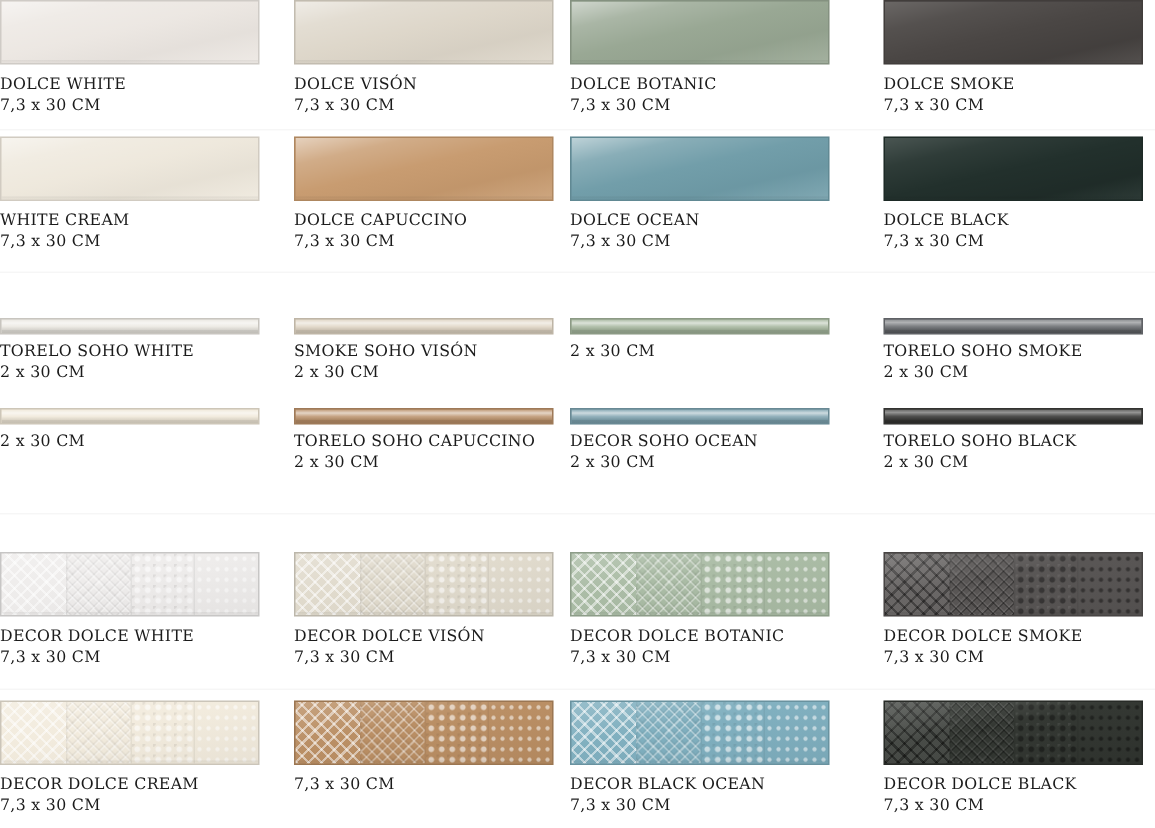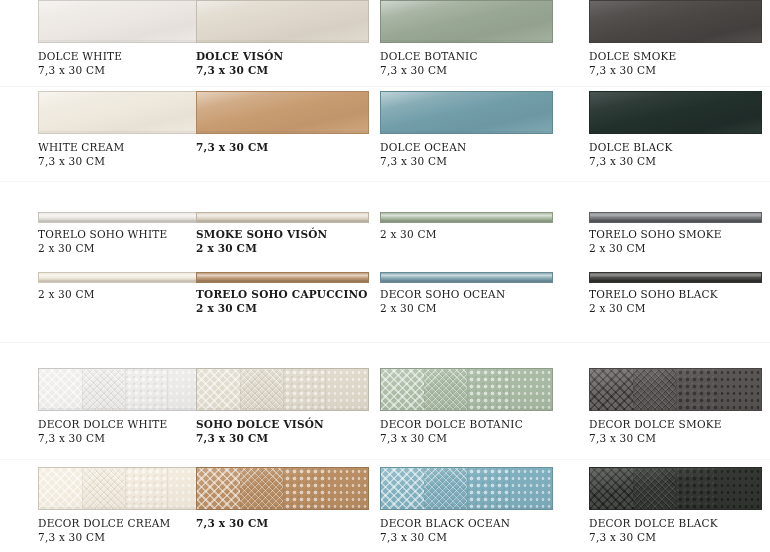--- a/index.html
+++ b/index.html
@@ -21,22 +21,22 @@
 
   
   .group { position: absolute; left: 0; width: 770px; }
   .row   { position: absolute; left: 0; width: 770px; }
 
   .cell {
     position: absolute;
     top: 0;
     width: 195px;
   }
-  .cell.c0 { left: 0px; padding-left: 38px;   }
-  .cell.c1 { left: 196px; font-weight: bold; }
+  .cell.c0 { left: 0px;   }
+  .cell.c1 { left: 196px; }
   .cell.c2 { left: 380px; }
   .cell.c3 { left: 589px; }
 
   
   .swatch {
     position: relative;
     overflow: hidden;
     background: #e8e8e4;
   }
   .swatch.brick {
@@ -273,20 +273,21 @@
         <div class="caption">
           <div class="tile-name">WHITE CREAM</div>
           <div class="tile-size">7,3 x 30 CM</div>
         </div>
       </div>
       <div class="cell c1">
         <div class="swatch brick" style="background: rgb(199, 154, 110);">
           <div class="gloss"></div>
         </div>
         <div class="caption">
+          <div class="tile-name">DOLCE CAPUCCINO</div>
           <div class="tile-size">7,3 x 30 CM</div>
         </div>
       </div>
       <div class="cell c2">
         <div class="swatch brick" style="background: rgb(111, 156, 168);">
           <div class="gloss"></div>
         </div>
         <div class="caption">
           <div class="tile-name">DOLCE OCEAN</div>
           <div class="tile-size">7,3 x 30 CM</div>
@@ -405,21 +406,21 @@
         <div class="swatch decor" style="background: rgb(224, 218, 204);">
           <div class="quads">
             <div class="quad p1"></div>
             <div class="quad p2"></div>
             <div class="quad p3"></div>
             <div class="quad p4"></div>
           </div>
           <div class="decor-sheen"></div>
         </div>
         <div class="caption">
-          <div class="tile-name">SOHO DOLCE VISÓN</div>
+          <div class="tile-name">DECOR DOLCE VISÓN</div>
           <div class="tile-size">7,3 x 30 CM</div>
         </div>
       </div>
       <div class="cell c2">
         <div class="swatch decor" style="background: rgb(169, 187, 164);">
           <div class="quads">
             <div class="quad p1"></div>
             <div class="quad p2"></div>
             <div class="quad p3"></div>
             <div class="quad p4"></div>

